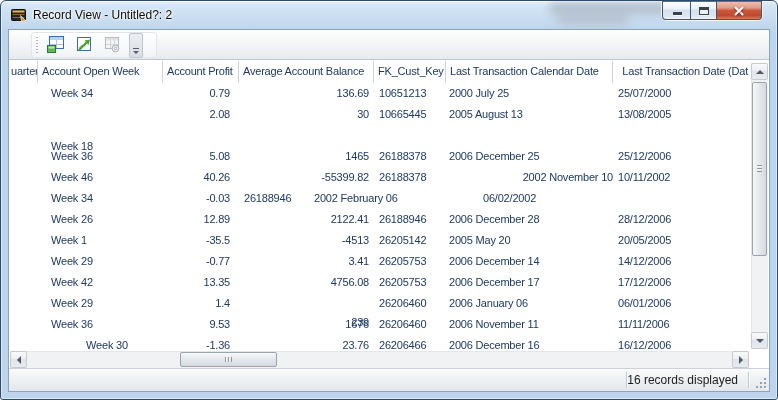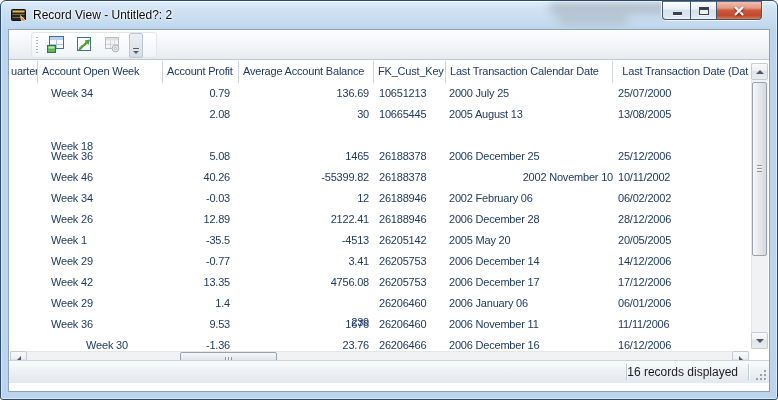--- a/index.html
+++ b/index.html
@@ -94,21 +94,21 @@
   .arr.a-right{margin:-4px 0 0 -2px;border-top:4px solid transparent;border-bottom:4px solid transparent;border-left:4px solid #4f5a66;}
   .vthumb{position:absolute;left:1px;right:1px;top:19px;height:174px;
       background:linear-gradient(to right,#f7f8f9,#e4e7eb 50%,#d5d9de);border:1px solid #9aa2ad;border-radius:2px;}
   .vthumb::after{content:"";position:absolute;left:4px;right:4px;top:50%;margin-top:-4px;height:7px;
       background:repeating-linear-gradient(to bottom,#8f97a2 0 1px,rgba(255,255,255,.7) 1px 2px,transparent 2px 3px);}
   .hthumb{position:absolute;top:1px;bottom:1px;left:170px;width:97px;
       background:linear-gradient(#f7f8f9,#e4e7eb 50%,#d5d9de);border:1px solid #9aa2ad;border-radius:2px;}
   .hthumb::after{content:"";position:absolute;top:4px;bottom:4px;left:50%;margin-left:-4px;width:7px;
       background:repeating-linear-gradient(to right,#8f97a2 0 1px,rgba(255,255,255,.7) 1px 2px,transparent 2px 3px);}
   
-  .statusbar{position:absolute;left:0;right:0;bottom:8px;height:23px;
+  .statusbar{position:absolute;left:0;right:0;bottom:0;height:23px;
       background:linear-gradient(#fafbfc,#eef1f4 45%,#e3e8ee);border-top:1px solid #ccd2d9;}
   .ssep{position:absolute;top:3px;bottom:3px;width:1px;background:#c2c8cf;box-shadow:1px 0 0 rgba(255,255,255,.85);}
   .ssep.s1{left:617px;}
   .ssep.s2{left:739px;}
   .status-text{position:absolute;right:31px;top:4px;font-size:12px;color:#1c1c1c;white-space:nowrap;}
   .resize-grip{position:absolute;right:3px;bottom:3px;width:13px;height:13px;}
   .resize-grip i{position:absolute;right:0;bottom:0;width:2px;height:2px;background:#99a1aa;
       box-shadow:-4px 0 0 #99a1aa,-8px 0 0 #99a1aa,0 -4px 0 #99a1aa,-4px -4px 0 #99a1aa,0 -8px 0 #99a1aa,
                  1px 1px 0 rgba(255,255,255,.8);}
 </style>
@@ -236,21 +236,20 @@
             <div class="tcell col2 al-right" style="width: 76px;">40.26</div>
             <div class="tcell col3 al-right" style="width: 135px;">-55399.82</div>
             <div class="tcell col4 al-left" style="width: 72px;">26188378</div>
             <div class="tcell col5 al-left" style="width: 167px; text-align: right;">2002 November 10</div>
             <div class="tcell col6 al-left" style="width: 139px;">10/11/2002</div>
           </div>
           <div class="trow">
             <div class="tcell col0 al-left" style="width: 29px;"></div>
             <div class="tcell col1 al-left" style="width: 125px;">Week 34</div>
             <div class="tcell col2 al-right" style="width: 76px;">-0.03</div>
-            <div class="tcell col3 al-right" style="width: 135px;">12</div>
             <div class="tcell col4 al-left" style="width: 72px;">26188946</div>
             <div class="tcell col5 al-left" style="width: 167px;">2002 February 06</div>
             <div class="tcell col6 al-left" style="width: 139px;">06/02/2002</div>
           </div>
           <div class="trow">
             <div class="tcell col0 al-left" style="width: 29px;"></div>
             <div class="tcell col1 al-left" style="width: 125px;">Week 26</div>
             <div class="tcell col2 al-right" style="width: 76px;">12.89</div>
             <div class="tcell col3 al-right" style="width: 135px;">2122.41</div>
             <div class="tcell col4 al-left" style="width: 72px;">26188946</div>

